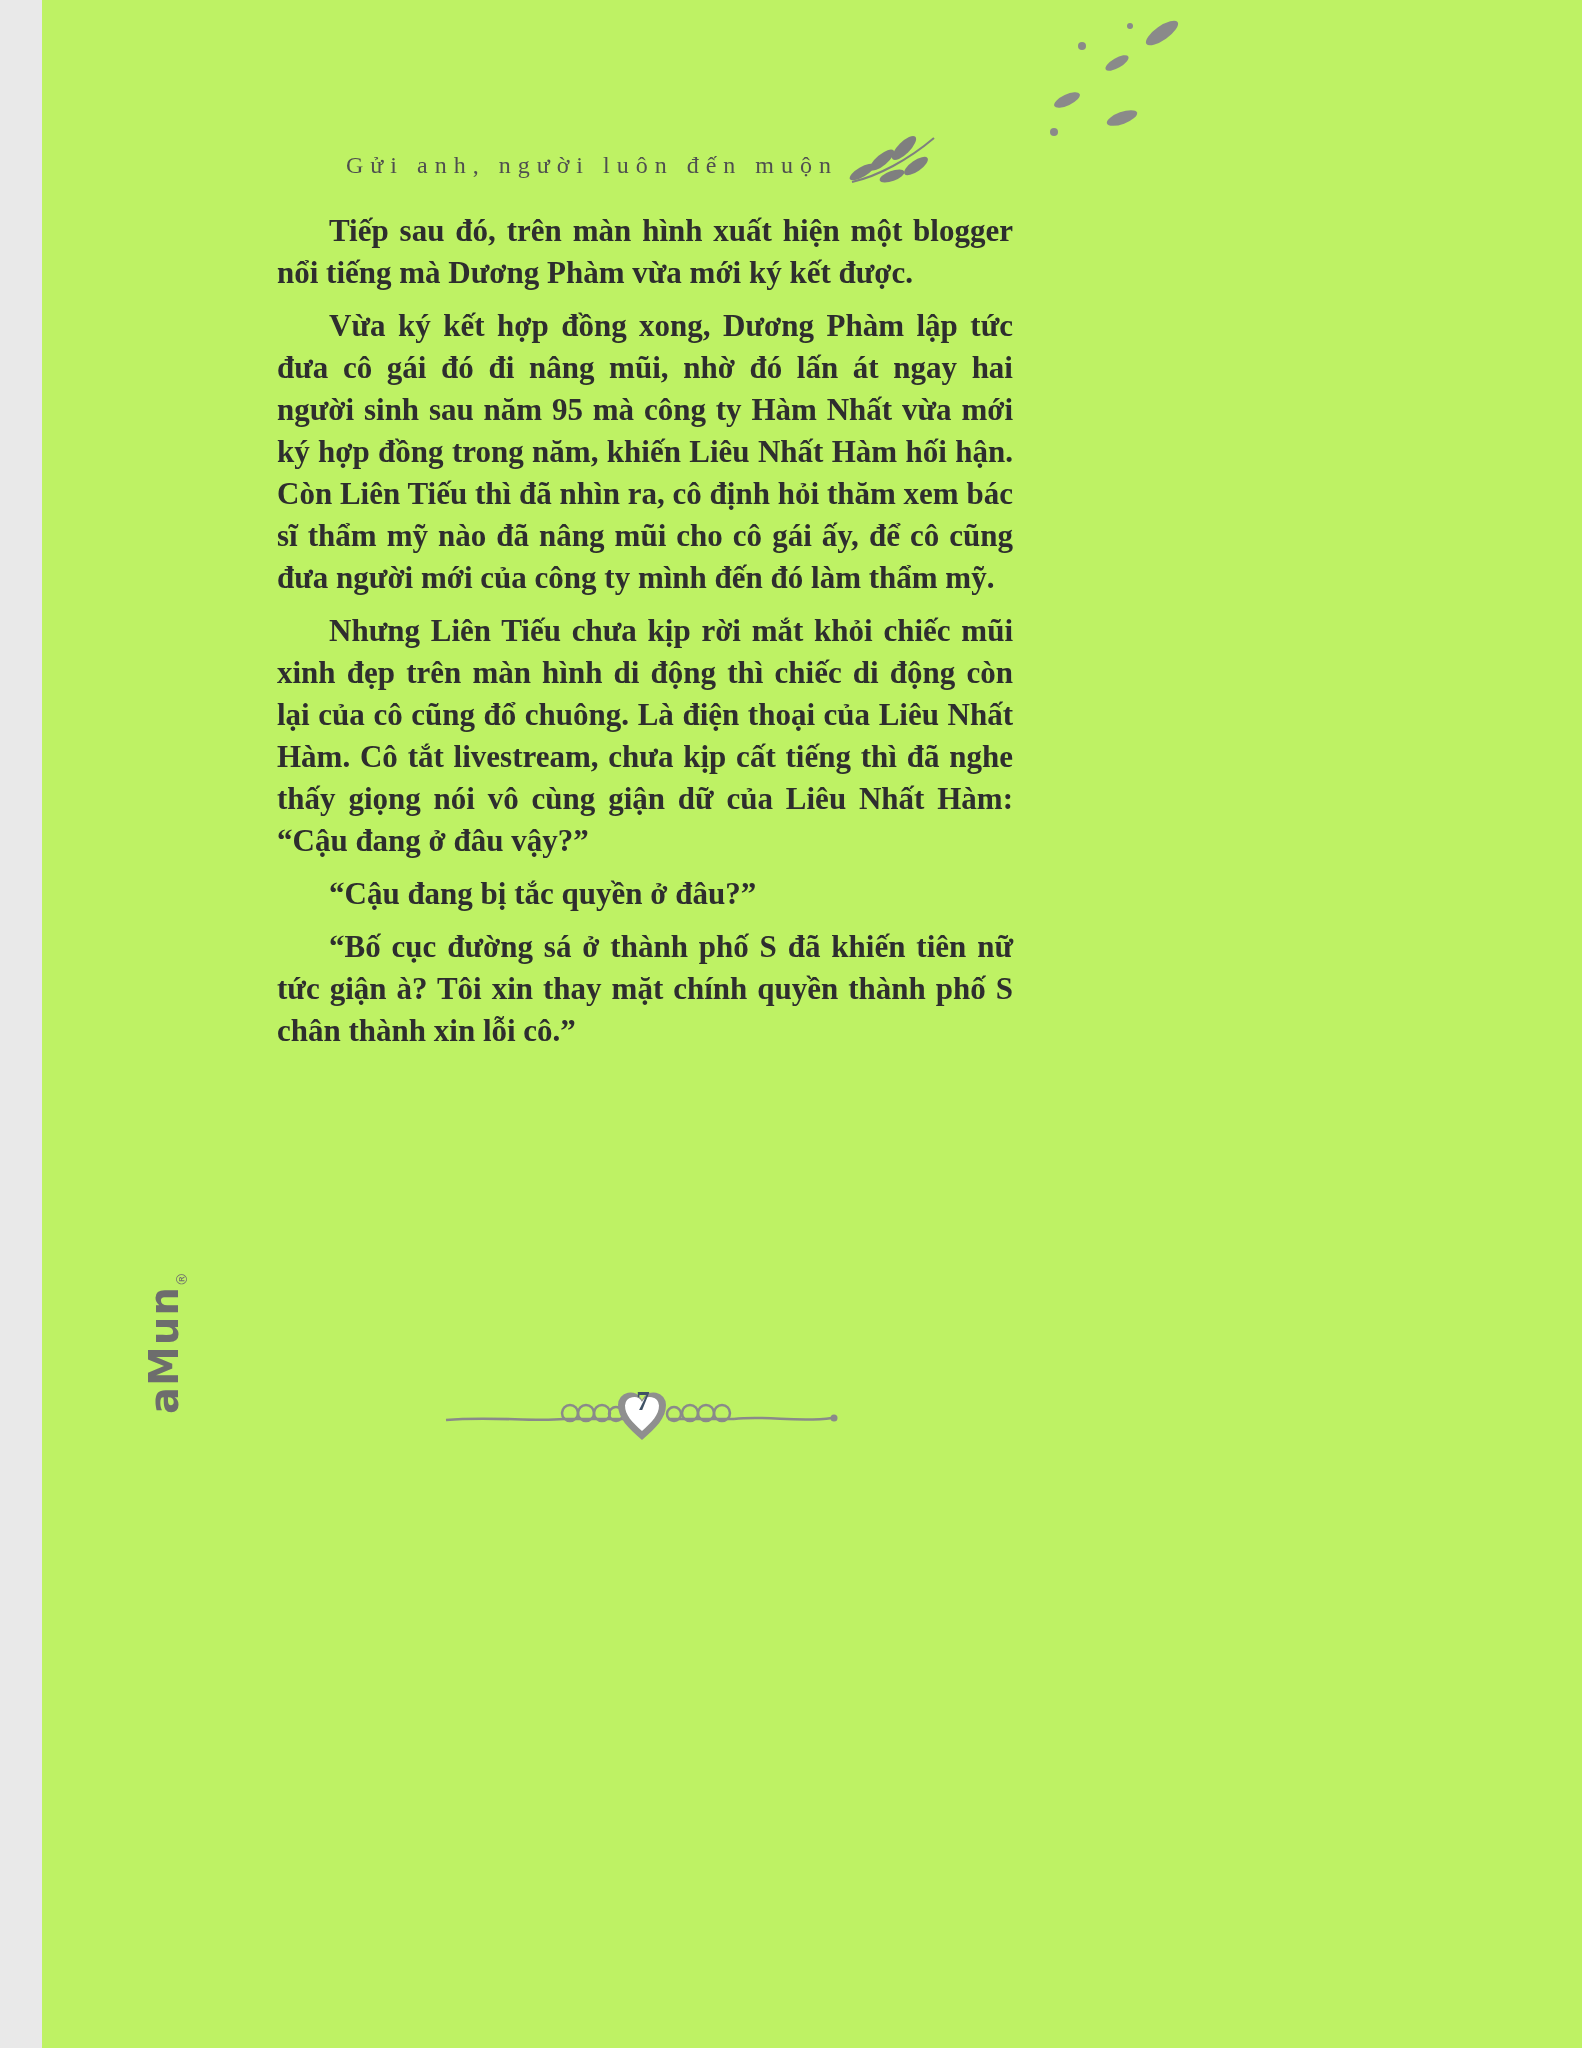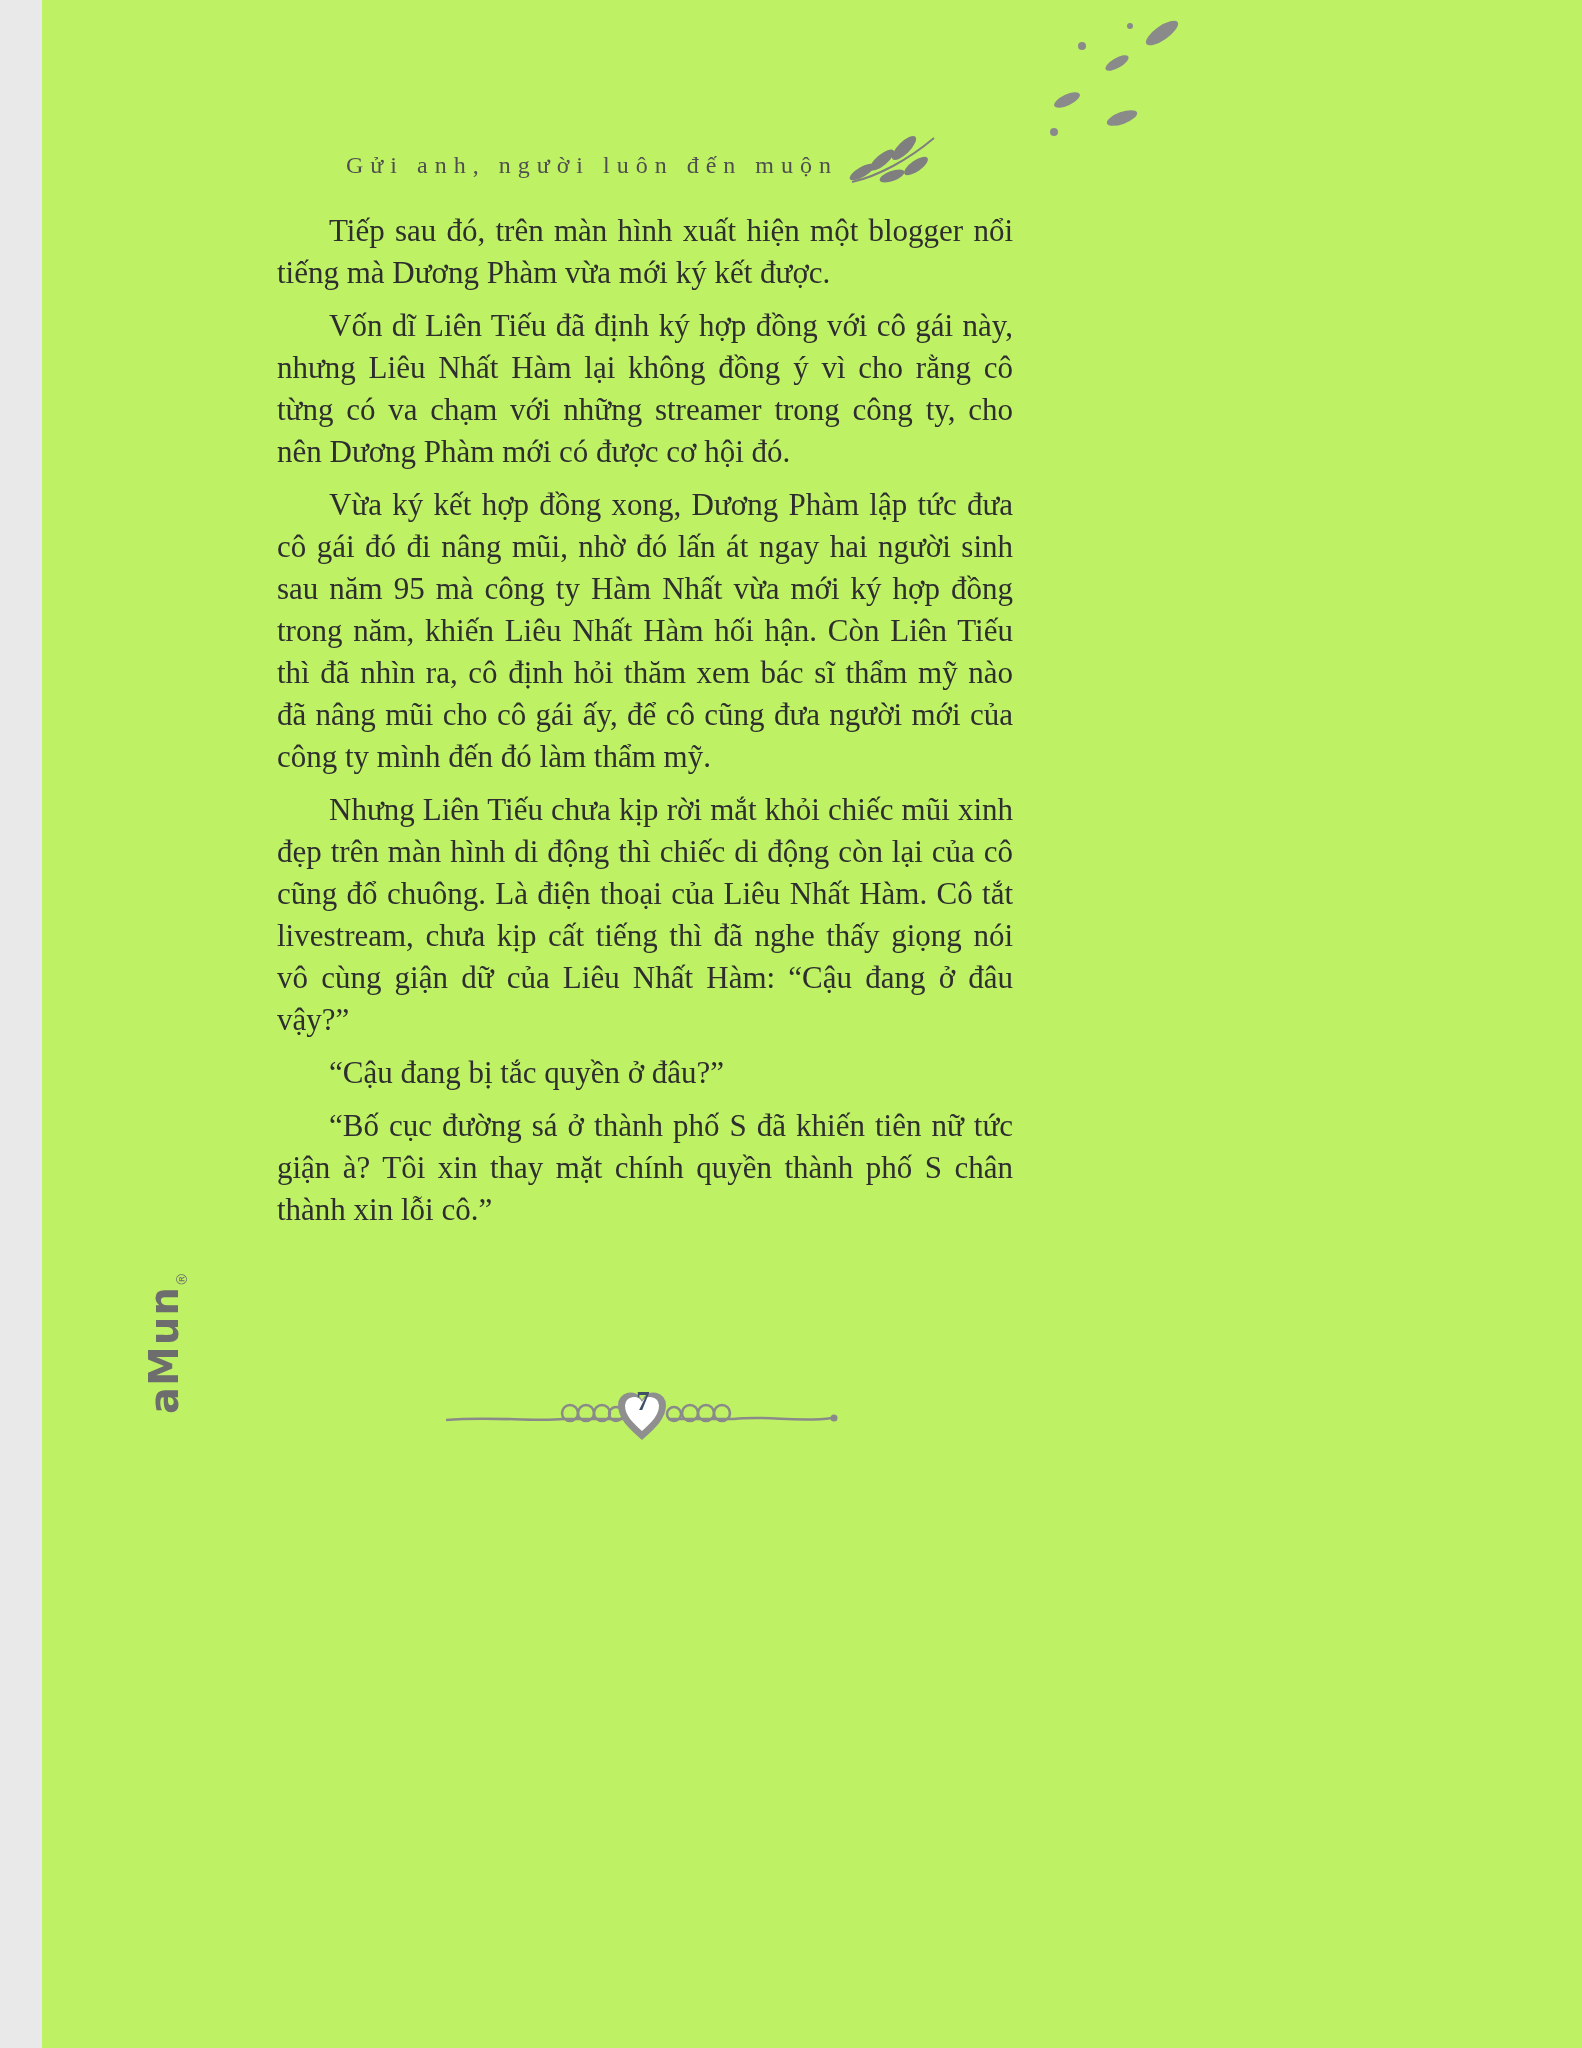--- a/index.html
+++ b/index.html
@@ -31,21 +31,21 @@
   }
   
   .text-body{
     position:absolute;
     left:235px;top:210px;width:736px;
     font-size:31px;line-height:42px;
     color:#2e2e2e;
     text-align:justify;
   }
   .text-body p{margin:0 0 11px 0;}
-  .text-body p.indent{text-indent:52px;}
+  .text-body p.indent{text-indent:52px;font-weight:bold;}
   
   .publisher-logo{
     position:absolute;
     left:52px;top:1318px;
     transform:rotate(-90deg);
     transform-origin:center;
     font-family:"DejaVu Sans", sans-serif;
     font-weight:bold;
     font-size:40px;
     color:#6d6d6d;
@@ -97,21 +97,20 @@
           <ellipse cx="44" cy="52" rx="13" ry="5" transform="rotate(-20 44 52)"></ellipse>
           <ellipse cx="68" cy="42" rx="14" ry="5.5" transform="rotate(-35 68 42)"></ellipse>
         </g>
         <path d="M4 58 C 30 52, 60 36, 86 14" stroke="#7f7f7f" stroke-width="2" fill="none"></path>
       </svg>
     </span>
   </div>
 
   <div class="text-body">
       <p class="indent">Tiếp sau đó, trên màn hình xuất hiện một blogger nổi tiếng mà Dương Phàm vừa mới ký kết được.</p>
-      <p class="indent">Vốn dĩ Liên Tiếu đã định ký hợp đồng với cô gái này, nhưng Liêu Nhất Hàm lại không đồng ý vì cho rằng cô từng có va chạm với những streamer trong công ty, cho nên Dương Phàm mới có được cơ hội đó.</p>
       <p class="indent">Vừa ký kết hợp đồng xong, Dương Phàm lập tức đưa cô gái đó đi nâng mũi, nhờ đó lấn át ngay hai người sinh sau năm 95 mà công ty Hàm Nhất vừa mới ký hợp đồng trong năm, khiến Liêu Nhất Hàm hối hận. Còn Liên Tiếu thì đã nhìn ra, cô định hỏi thăm xem bác sĩ thẩm mỹ nào đã nâng mũi cho cô gái ấy, để cô cũng đưa người mới của công ty mình đến đó làm thẩm mỹ.</p>
       <p class="indent">Nhưng Liên Tiếu chưa kịp rời mắt khỏi chiếc mũi xinh đẹp trên màn hình di động thì chiếc di động còn lại của cô cũng đổ chuông. Là điện thoại của Liêu Nhất Hàm. Cô tắt livestream, chưa kịp cất tiếng thì đã nghe thấy giọng nói vô cùng giận dữ của Liêu Nhất Hàm: “Cậu đang ở đâu vậy?”</p>
       <p class="indent">“Cậu đang bị tắc quyền ở đâu?”</p>
       <p class="indent">“Bố cục đường sá ở thành phố S đã khiến tiên nữ tức giận à? Tôi xin thay mặt chính quyền thành phố S chân thành xin lỗi cô.”</p>
     </div>
 
   <div class="publisher-logo">
     <span>aMun</span><span class="reg">®</span>
   </div>
 

